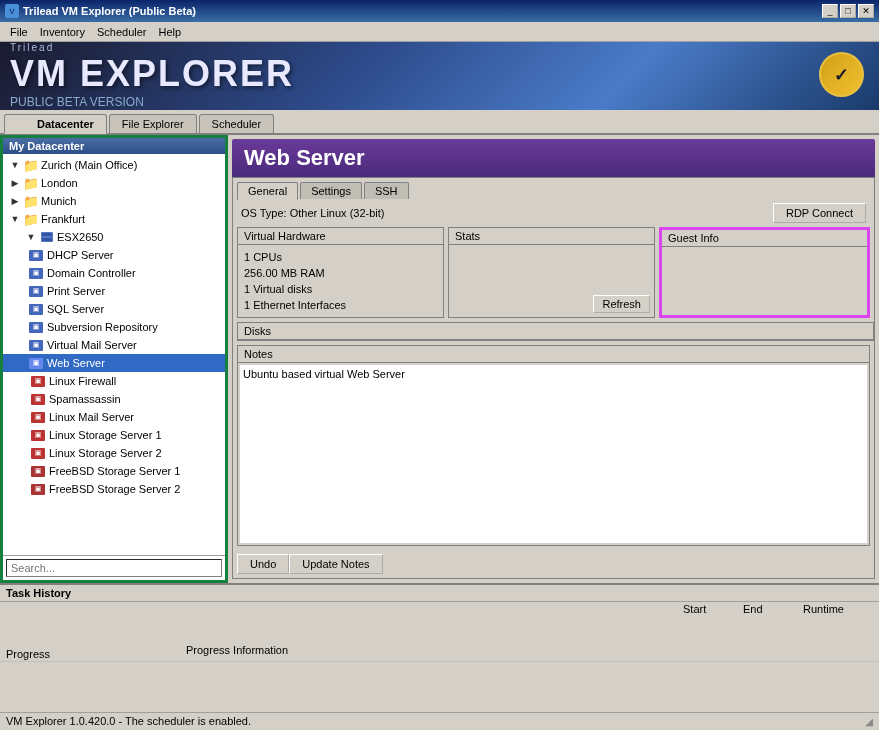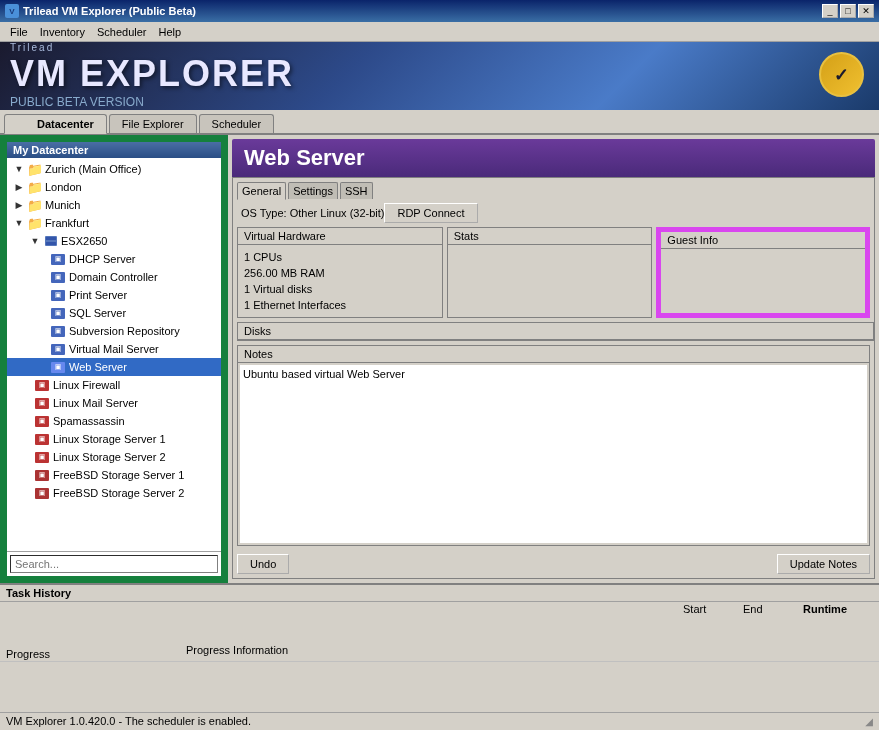--- a/index.html
+++ b/index.html
@@ -92,21 +92,21 @@
     .main-layout {
       display: flex;
       height: calc(730px - 22px - 20px - 68px - 28px - 28px - 18px);
       background: #d4d0c8;
     }
 
     
     .sidebar {
       width: 228px;
       background: #ffffff;
-      border: 7px solid #15803d;
+      border: 3px solid #15803d;
       display: flex;
       flex-direction: column;
       overflow: hidden;
     }
     .sidebar-header {
       background: linear-gradient(to bottom, #4a6ea5, #2a4e85);
       color: white;
       padding: 2px 6px;
       font-size: 11px;
       font-weight: bold;
@@ -169,41 +169,41 @@
     }
 
     
     .inner-tab-bar {
       display: flex;
       gap: 2px;
       padding: 4px 4px 0 4px;
       background: #d4d0c8;
     }
     .inner-tab {
-      padding: 2px 4px;
+      padding: 2px 10px;
       background: #c0bdb5;
       border: 1px solid #808080;
       border-bottom: none;
       cursor: pointer;
       font-size: 11px;
       border-radius: 2px 2px 0 0;
     }
     .inner-tab.active {
       background: #d4d0c8;
       border-bottom: 1px solid #d4d0c8;
       z-index: 1;
       margin-bottom: -1px;
     }
 
     .os-type-row {
       padding: 4px 8px;
       font-size: 11px;
       display: flex;
       align-items: center;
-      justify-content: flex-start;
+      justify-content: space-between;
     }
 
     .panels-row {
       display: flex;
       gap: 4px;
       padding: 0 4px;
       margin-bottom: 4px;
     }
 
     .info-group {
@@ -244,21 +244,21 @@
     }
     .refresh-btn {
       padding: 2px 8px;
       background: #d4d0c8;
       border: 1px outset #fff;
       cursor: pointer;
       font-size: 11px;
     }
 
     .guest-group {
-      border: 5px solid #d946ef;
+      border: 3px solid #d946ef;
       flex: 1;
     }
     .guest-title {
       background: #d4d0c8;
       padding: 2px 6px;
       font-size: 11px;
       border-bottom: 1px solid #808080;
     }
     .guest-content { padding: 4px 6px; min-height: 60px; }
 
@@ -298,22 +298,22 @@
       background: white;
       font-size: 11px;
       font-family: Tahoma, Arial, sans-serif;
       resize: none;
       padding: 3px;
       outline: none;
     }
 
     .notes-buttons {
       display: flex;
-      justify-content: space-between;
-      gap: 6px;
+      justify-content: flex-start;
+      gap: 0;
       padding: 4px;
     }
     .action-btn {
       padding: 3px 12px;
       background: #d4d0c8;
       border: 1px outset #fff;
       cursor: pointer;
       font-size: 11px;
     }
 
@@ -339,40 +339,40 @@
     .task-history-cols {
       display: flex;
       padding: 1px 6px;
       font-size: 11px;
       border-bottom: 1px solid #c0c0c0;
     }
     .col-progress { width: 180px; margin-top: 45px; }
     .col-info { flex: 1; margin-top: 41px; }
     .col-start { width: 60px; }
     .col-end { width: 60px; }
-    .col-runtime { width: 70px; font-weight: bold; }
+    .col-runtime { width: 70px; }
 
     .status-bar {
       background: #d4d0c8;
       padding: 2px 6px;
       font-size: 11px;
       border-top: 1px solid #a0a0a0;
       display: flex;
       align-items: center;
       justify-content: space-between;
     }
 
     
     .sidebar-tree::-webkit-scrollbar { width: 16px; }
     .sidebar-tree::-webkit-scrollbar-track { background: #d4d0c8; }
     .sidebar-tree::-webkit-scrollbar-thumb { background: #a0a0a0; border: 1px solid #808080; }
 
     .indent-1 { padding-left: 4px; }
     .indent-2 { padding-left: 20px; }
-    .indent-3 { padding-left: 36px; }
+    .indent-3 { padding-left: 18px; }
 
     .folder-yellow { color: #e8c030; font-size: 13px; }
     .folder-open { color: #e8c030; font-size: 13px; }
 
     .vm-icon-small {
       width: 14px; height: 11px;
       display: inline-flex;
       align-items: center;
       justify-content: center;
       font-size: 7px;
@@ -536,29 +536,29 @@
           <span class="vm-icon-small bg-red">▣</span>
         </div>
         <span class="tree-label">Linux Firewall</span>
       </div>
 
       <div class="tree-item indent-2">
         <div class="tree-expand" style="width:8px;"></div>
         <div class="tree-icon">
           <span class="vm-icon-small bg-red">▣</span>
         </div>
+        <span class="tree-label">Spamassassin</span>
+      </div>
+
+      <div class="tree-item indent-2">
+        <div class="tree-expand" style="width:8px;"></div>
+        <div class="tree-icon">
+          <span class="vm-icon-small bg-red">▣</span>
+        </div>
         <span class="tree-label">Linux Mail Server</span>
-      </div>
-
-      <div class="tree-item indent-2">
-        <div class="tree-expand" style="width:8px;"></div>
-        <div class="tree-icon">
-          <span class="vm-icon-small bg-red">▣</span>
-        </div>
-        <span class="tree-label">Spamassassin</span>
       </div>
 
       <div class="tree-item indent-2">
         <div class="tree-expand" style="width:8px;"></div>
         <div class="tree-icon">
           <span class="vm-icon-small bg-red">▣</span>
         </div>
         <span class="tree-label">Linux Storage Server 1</span>
       </div>
 
@@ -618,20 +618,23 @@
           <div class="info-group-content">
             <div>1 CPUs</div>
             <div>256.00 MB RAM</div>
             <div>1 Virtual disks</div>
             <div>1 Ethernet Interfaces</div>
           </div>
         </div>
 
         <div class="stats-group">
           <div class="stats-title">Stats</div>
+          <div class="stats-content">
+            <button class="refresh-btn">Refresh</button>
+          </div>
         </div>
 
         <div class="guest-group">
           <div class="guest-title">Guest Info</div>
           <div class="guest-content"></div>
         </div>
       </div>
 
       <div class="disks-section">
         <div class="disks-title">Disks</div>

